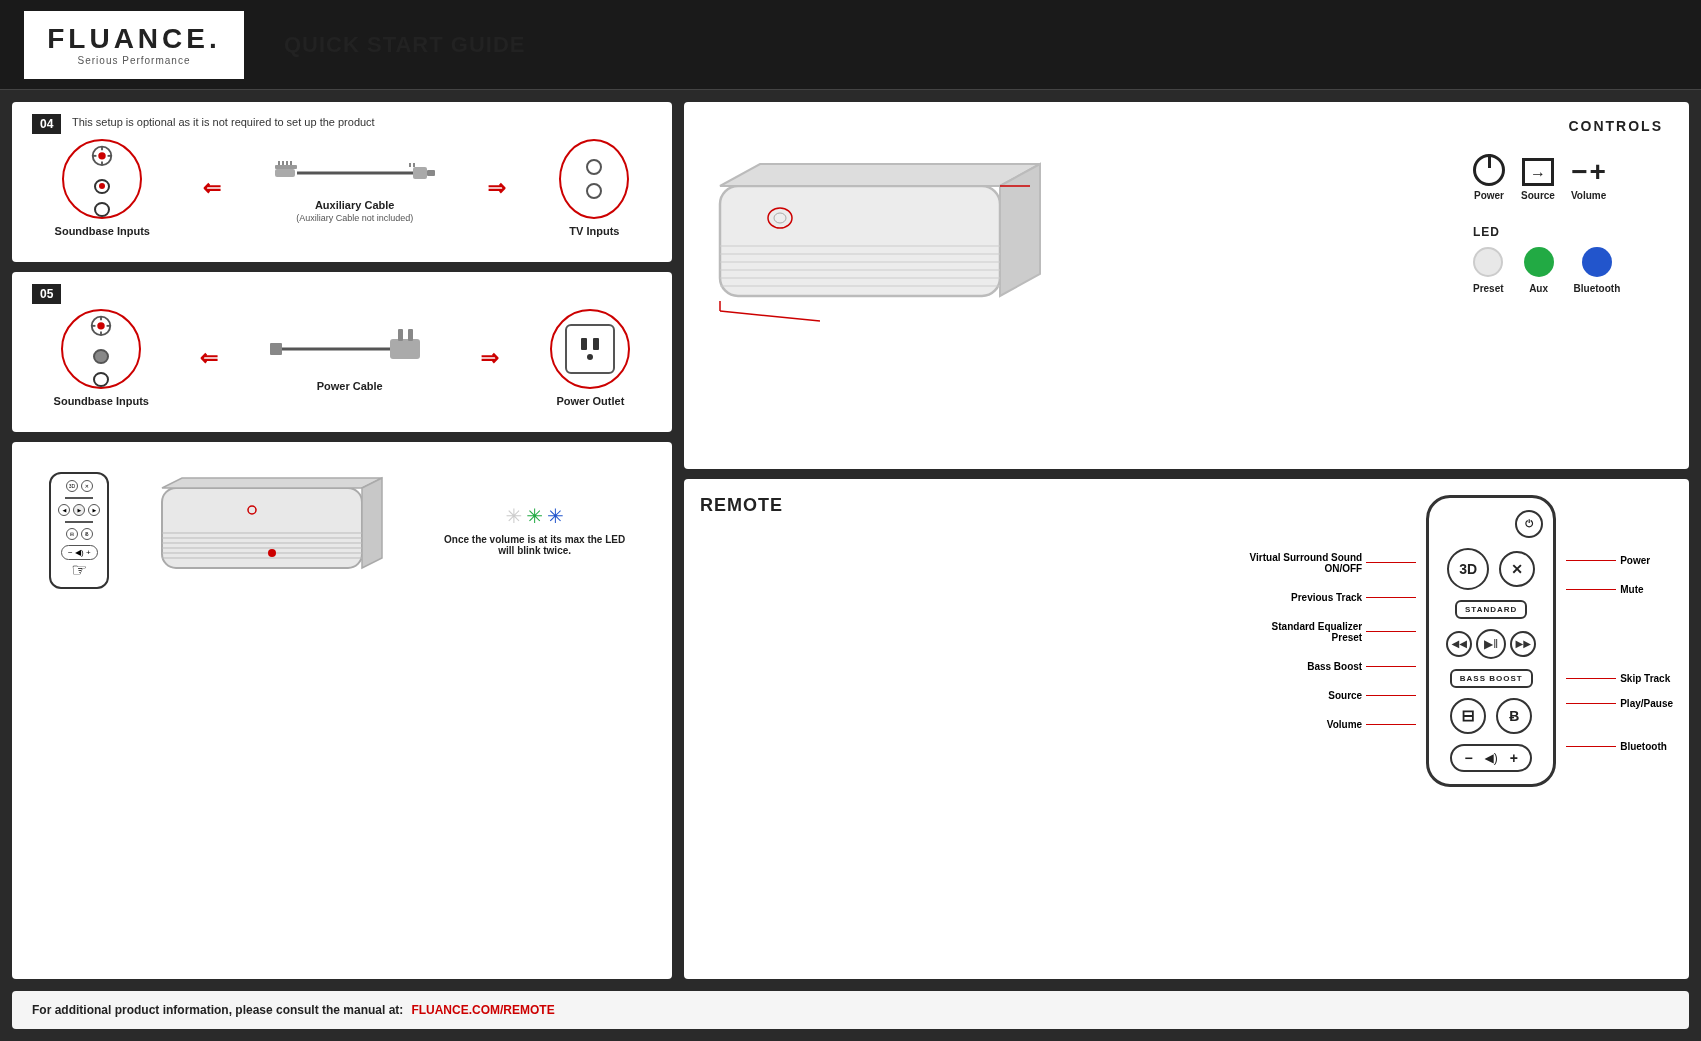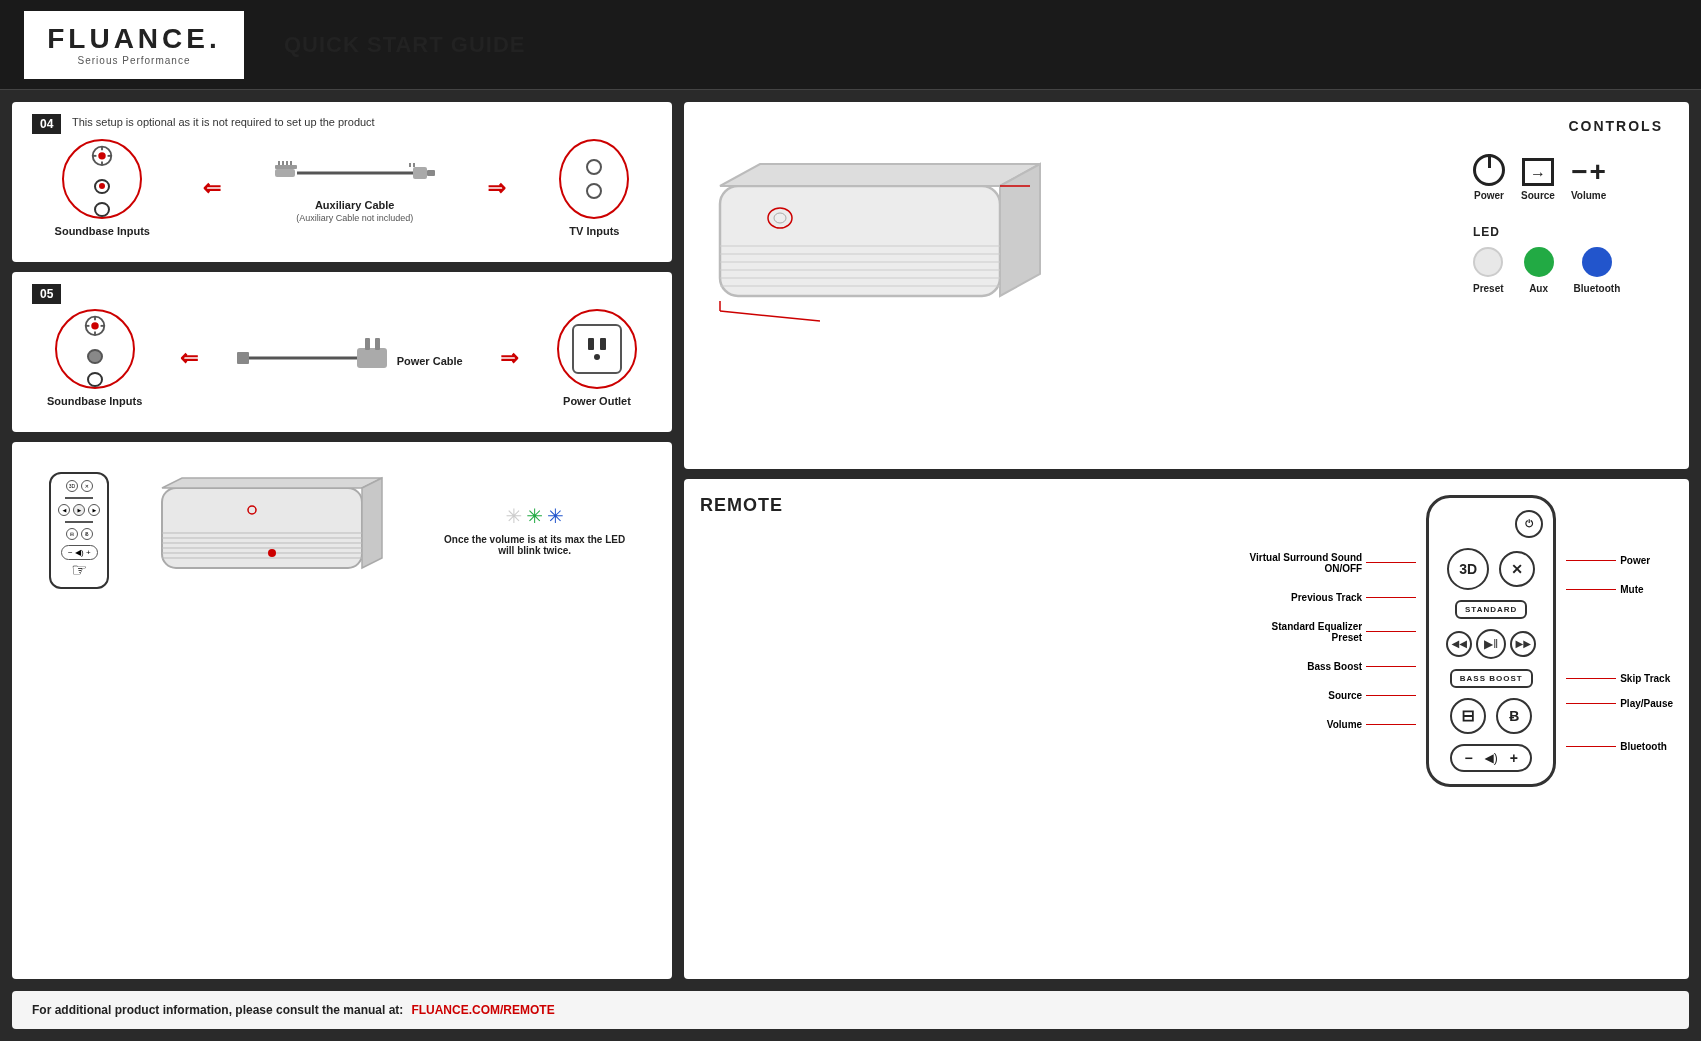--- a/index.html
+++ b/index.html
@@ -541,21 +541,21 @@
               <line x1="16" y1="22" x2="16" y2="26" stroke="#555" stroke-width="2"></line>
             </svg>
             <div style="width:16px;height:16px;border:2px solid #555;border-radius:50%;background:#888;"></div>
             <div class="port-icon-rca-white"></div>
           </div>
           <div class="step-label">Soundbase Inputs</div>
         </div>
 
         <div class="arrow-left">⇐</div>
 
-        <div style="display:flex;flex-direction:row;align-items:center;">
+        <div style="display:flex;flex-direction:column;align-items:center;">
           <svg width="160" height="50" viewBox="0 0 160 50">
 
             <rect x="0" y="19" width="12" height="12" fill="#888" rx="1"></rect>
             <line x1="12" y1="25" x2="120" y2="25" stroke="#555" stroke-width="3"></line>
 
             <rect x="120" y="15" width="30" height="20" fill="#aaa" rx="3"></rect>
 
             <rect x="128" y="5" width="5" height="12" fill="#888" rx="1"></rect>
 
             <rect x="138" y="5" width="5" height="12" fill="#888" rx="1"></rect>

